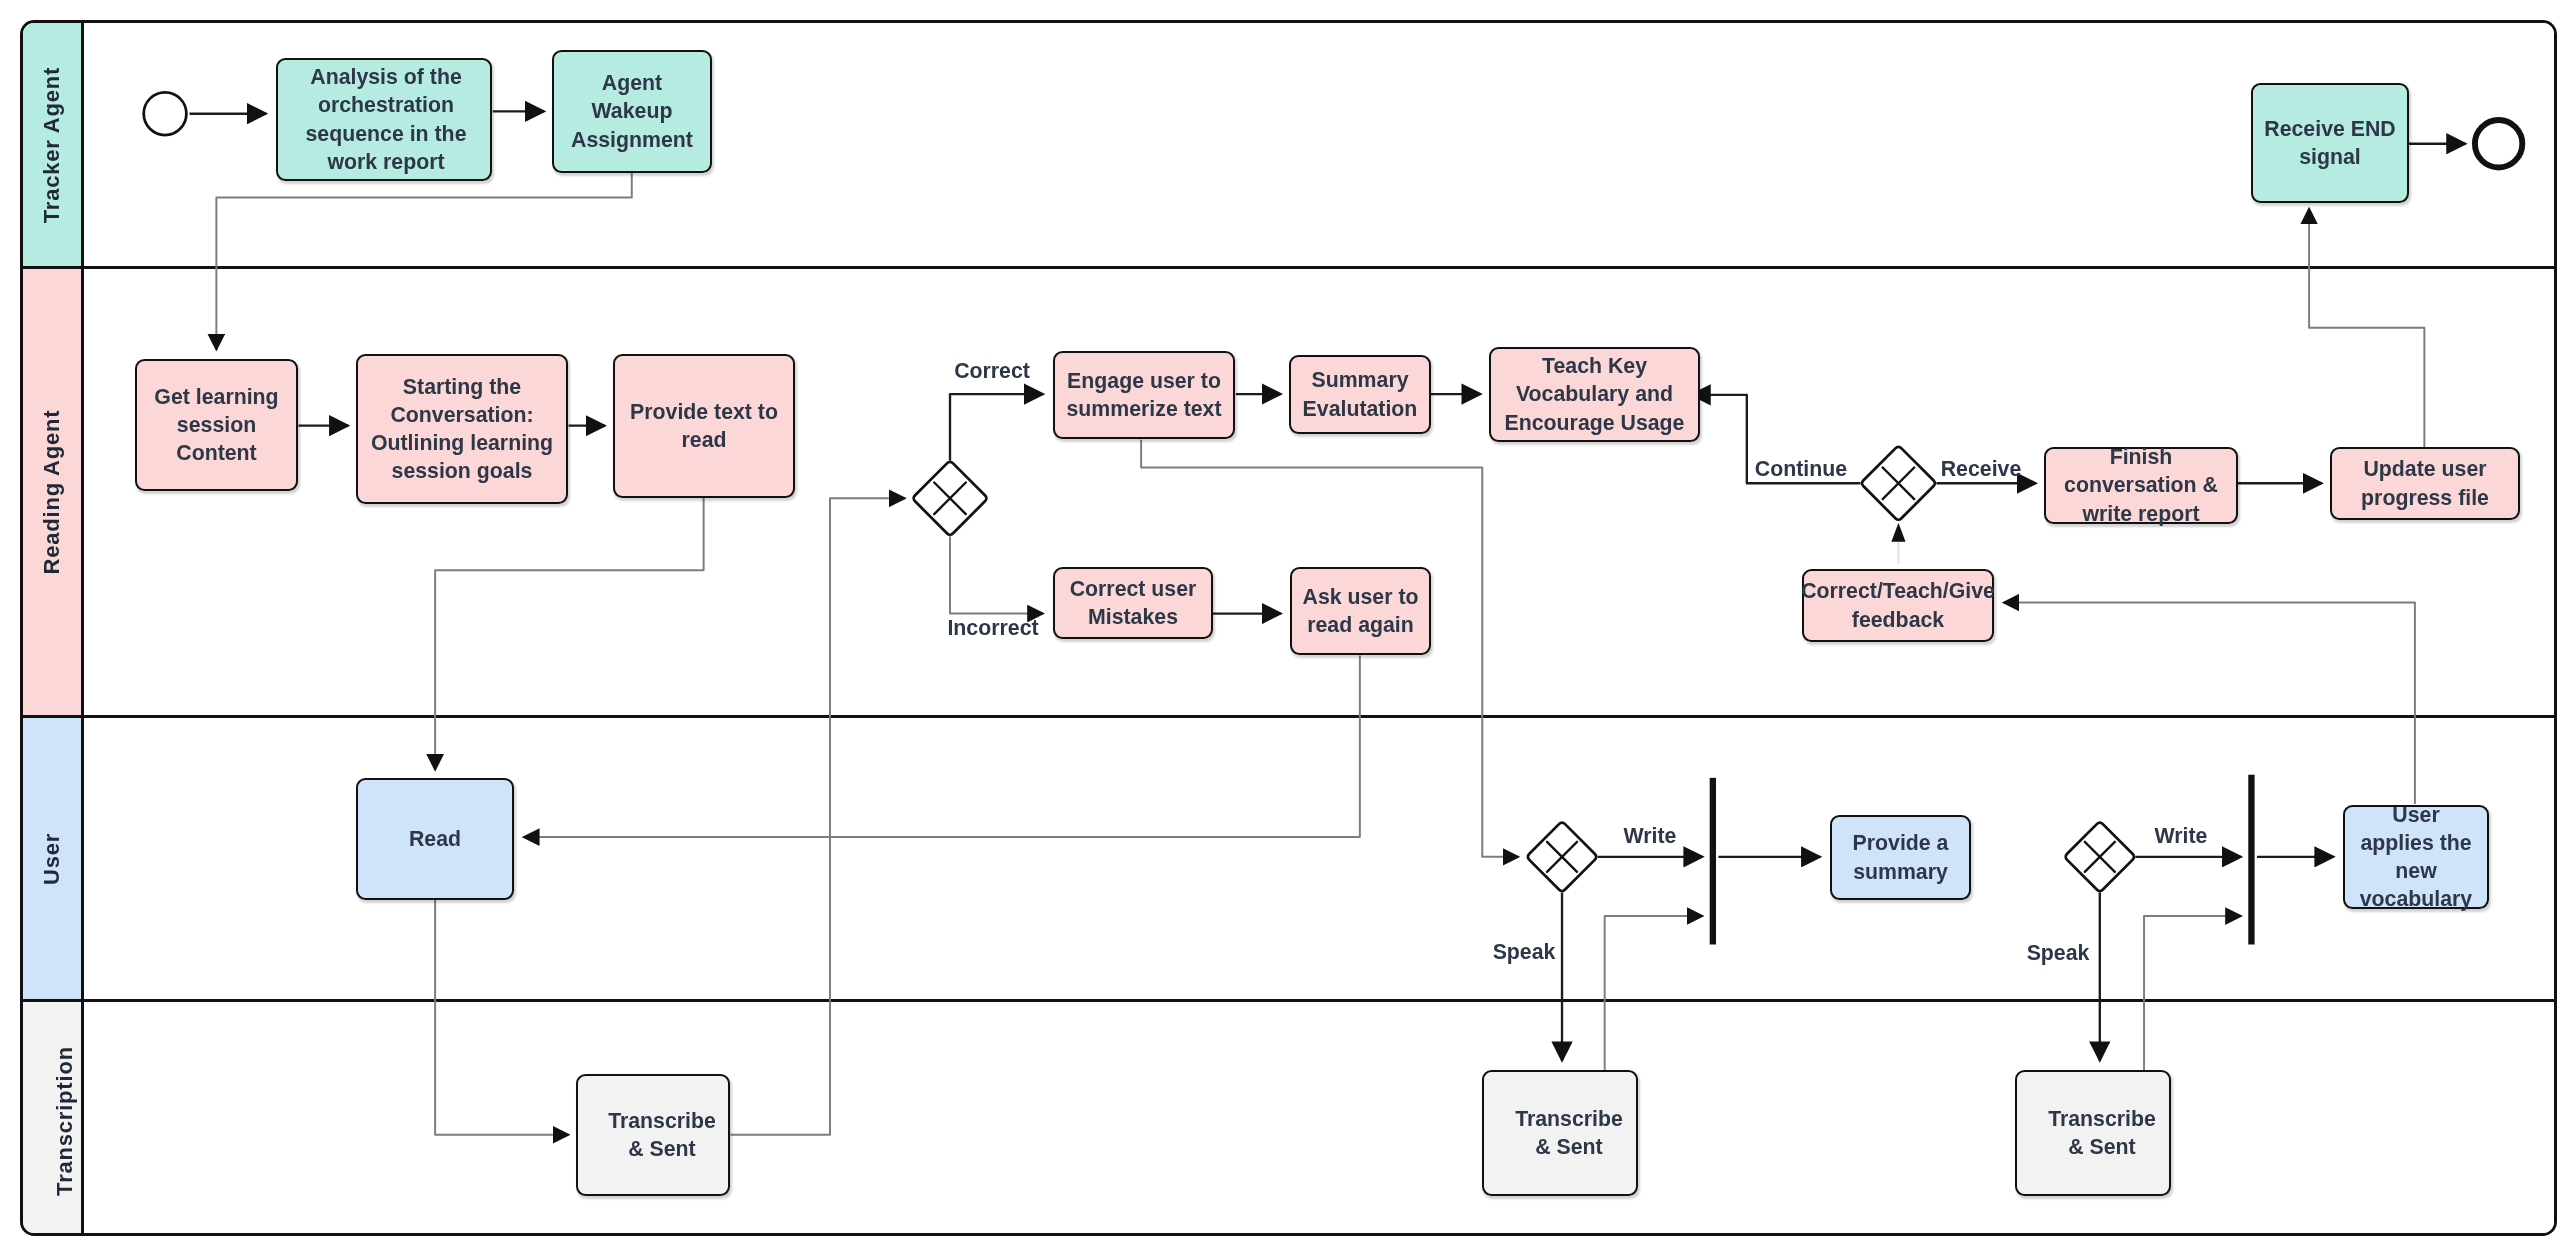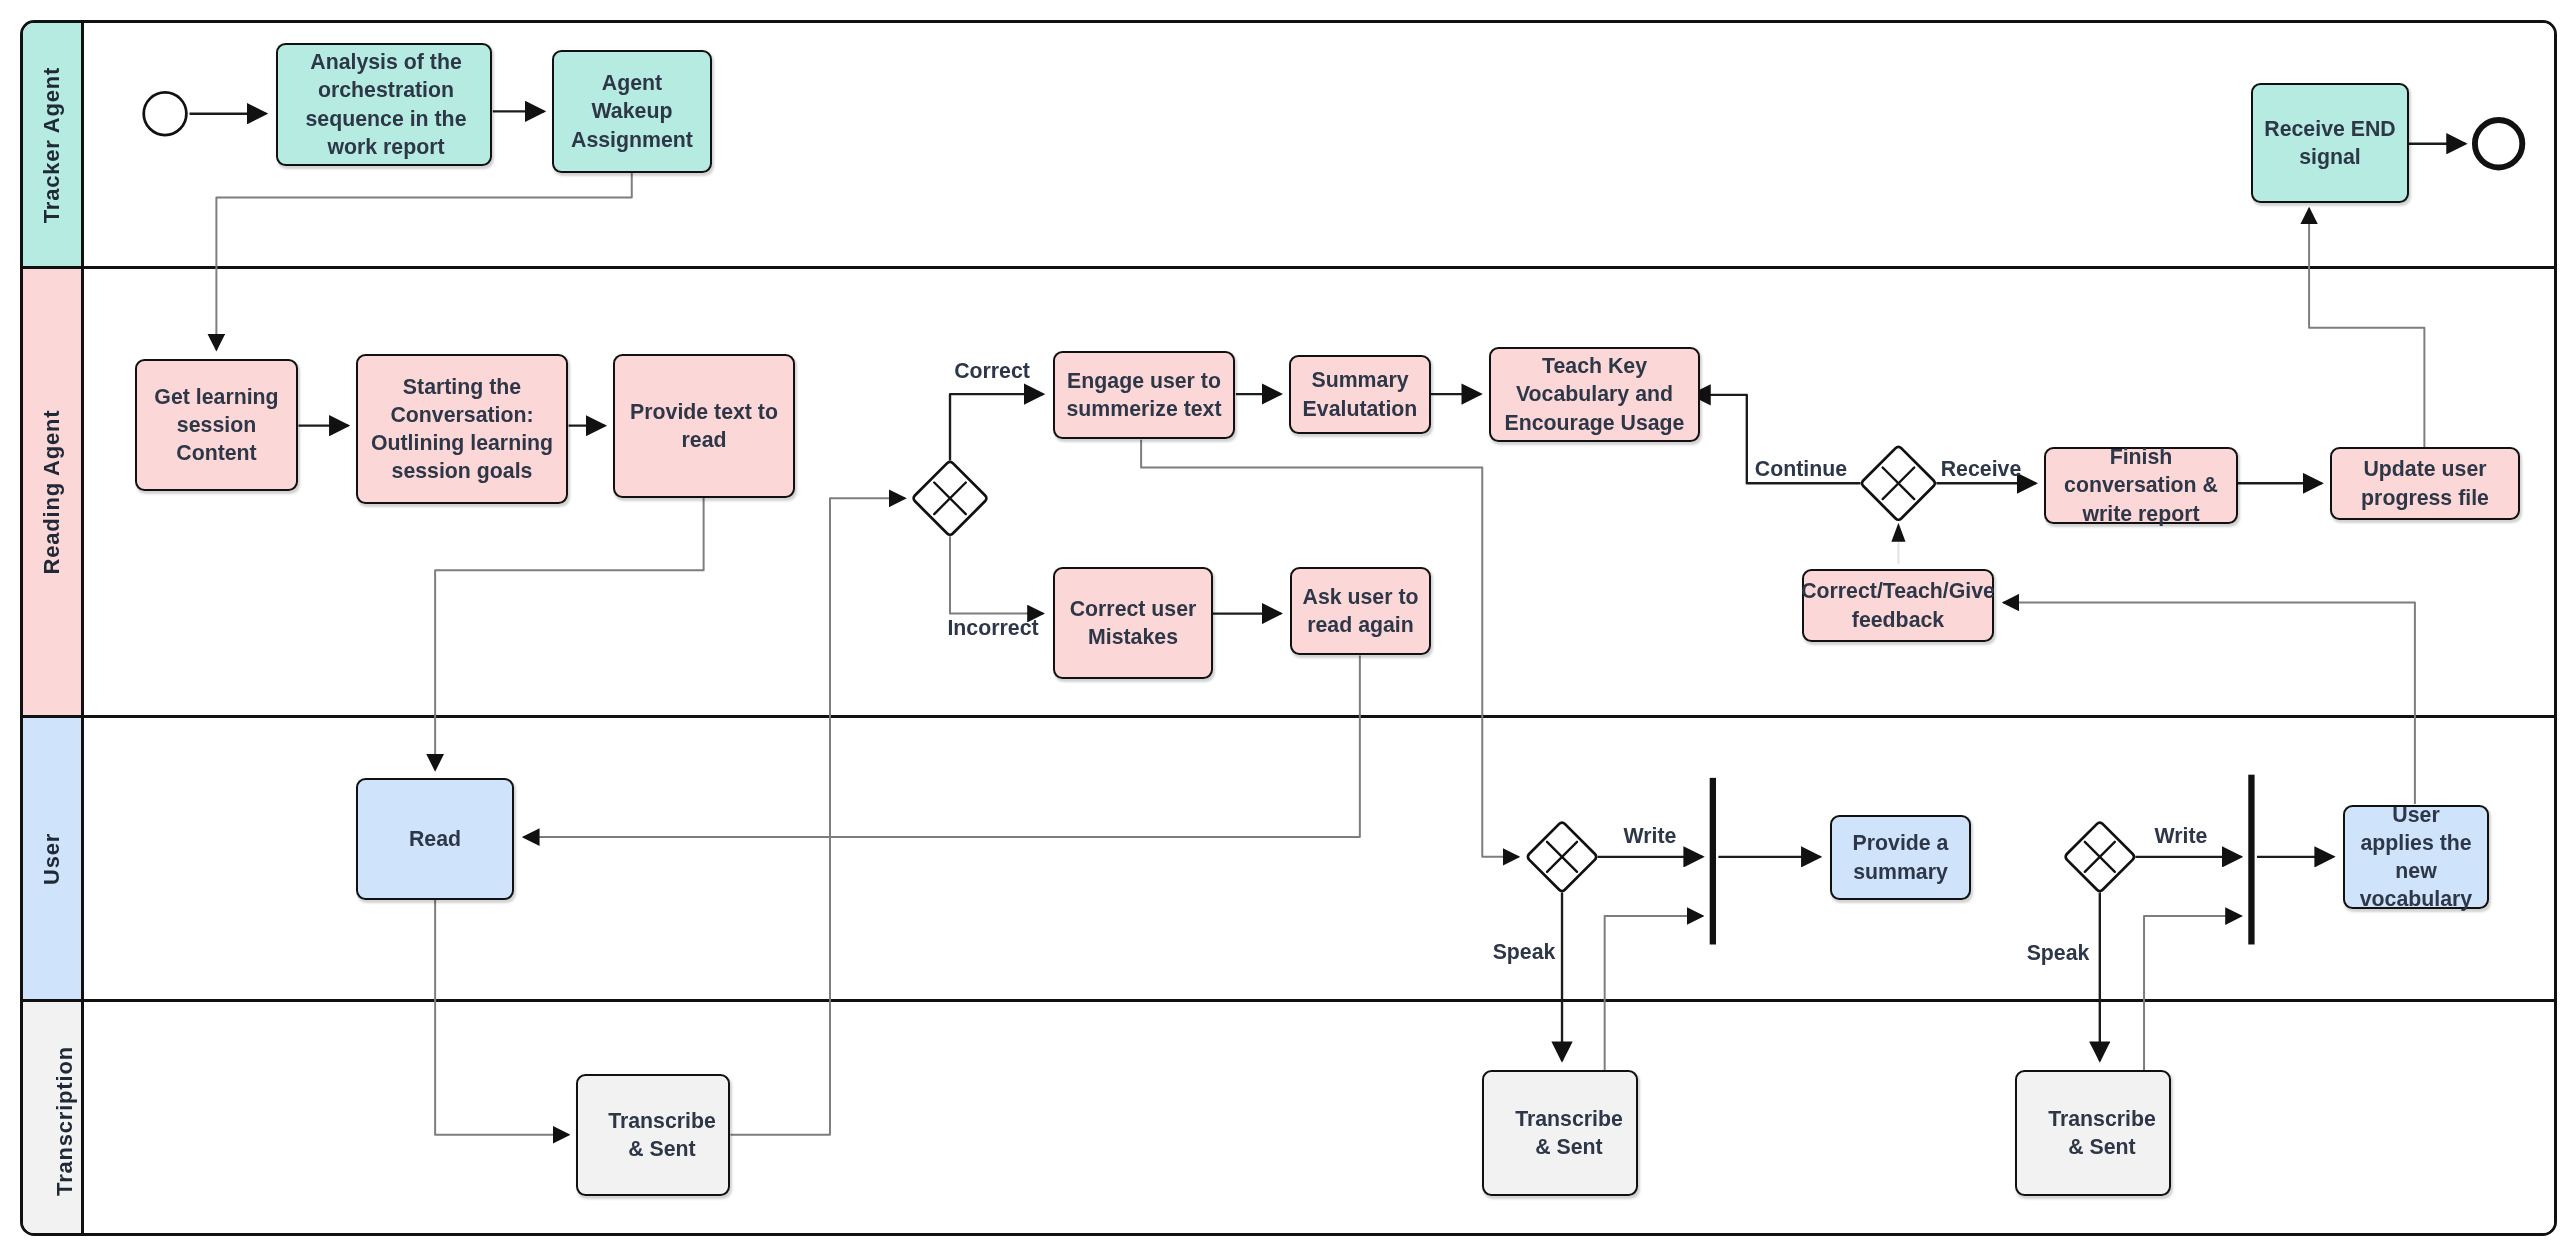--- a/index.html
+++ b/index.html
@@ -132,31 +132,31 @@
     <g transform="translate(2659,1085)">
       <rect x="-32" y="-32" width="64" height="64" rx="5" transform="rotate(45)" class="gw"></rect>
       <line x1="-19" y1="-19" x2="19" y2="19" class="gwx"></line>
         <line x1="-19" y1="19" x2="19" y2="-19" class="gwx"></line>
     </g>
 
     <rect x="2165" y="985" width="8" height="211" fill="#111"></rect>
     <rect x="2847" y="981" width="8" height="215" fill="#111"></rect>
   </svg>
 
-  <div class="node teal" style="left:276px;top:43px;width:216px;height:123px;padding-left:12px;">Analysis of the orchestration sequence in the work report</div>
+  <div class="node teal" style="left:276px;top:58px;width:216px;height:123px;padding-left:12px;">Analysis of the orchestration sequence in the work report</div>
   <div class="node teal" style="left:552px;top:50px;width:160px;height:123px;">Agent Wakeup Assignment</div>
   <div class="node teal" style="left:2231px;top:83px;width:158px;height:120px;margin-left:20px;">Receive END signal</div>
 
   <div class="node pink" style="left:135px;top:359px;width:163px;height:132px;">Get learning session Content</div>
   <div class="node pink" style="left:356px;top:354px;width:212px;height:150px;">Starting the Conversation: Outlining learning session goals</div>
   <div class="node pink" style="left:613px;top:354px;width:182px;height:144px;">Provide text to read</div>
   <div class="node pink" style="left:1053px;top:351px;width:182px;height:88px;">Engage user to summerize text</div>
   <div class="node pink" style="left:1289px;top:355px;width:142px;height:79px;">Summary Evalutation</div>
   <div class="node pink" style="left:1489px;top:347px;width:211px;height:95px;">Teach Key Vocabulary and Encourage Usage</div>
-  <div class="node pink" style="left:1053px;top:567px;width:160px;height:112px;">Correct user Mistakes</div>
+  <div class="node pink" style="left:1053px;top:567px;width:160px;height:72px;">Correct user Mistakes</div>
   <div class="node pink" style="left:1290px;top:567px;width:141px;height:88px;">Ask user to read again</div>
   <div class="node pink" style="left:2044px;top:447px;width:194px;height:77px;">Finish conversation &amp; write report</div>
   <div class="node pink" style="left:2330px;top:447px;width:190px;height:73px;">Update user progress file</div>
   <div class="node pink" style="left:1802px;top:569px;width:192px;height:73px;">Correct/Teach/Give feedback</div>
 
   <div class="node blue" style="left:356px;top:778px;width:158px;height:122px;">Read</div>
   <div class="node blue" style="left:1830px;top:815px;width:141px;height:85px;">Provide a summary</div>
   <div class="node blue" style="left:2343px;top:805px;width:146px;height:104px;">User applies the new vocabulary</div>
 
   <div class="node gray" style="left:576px;top:1074px;width:154px;height:122px;">Transcribe &amp; Sent</div>

